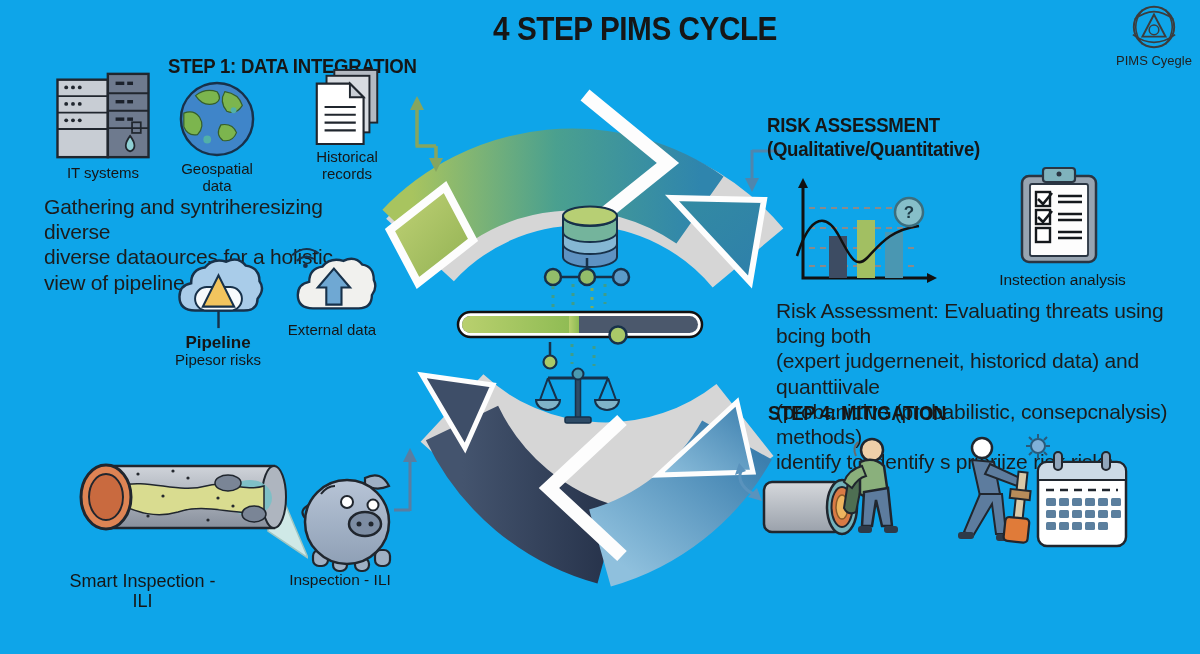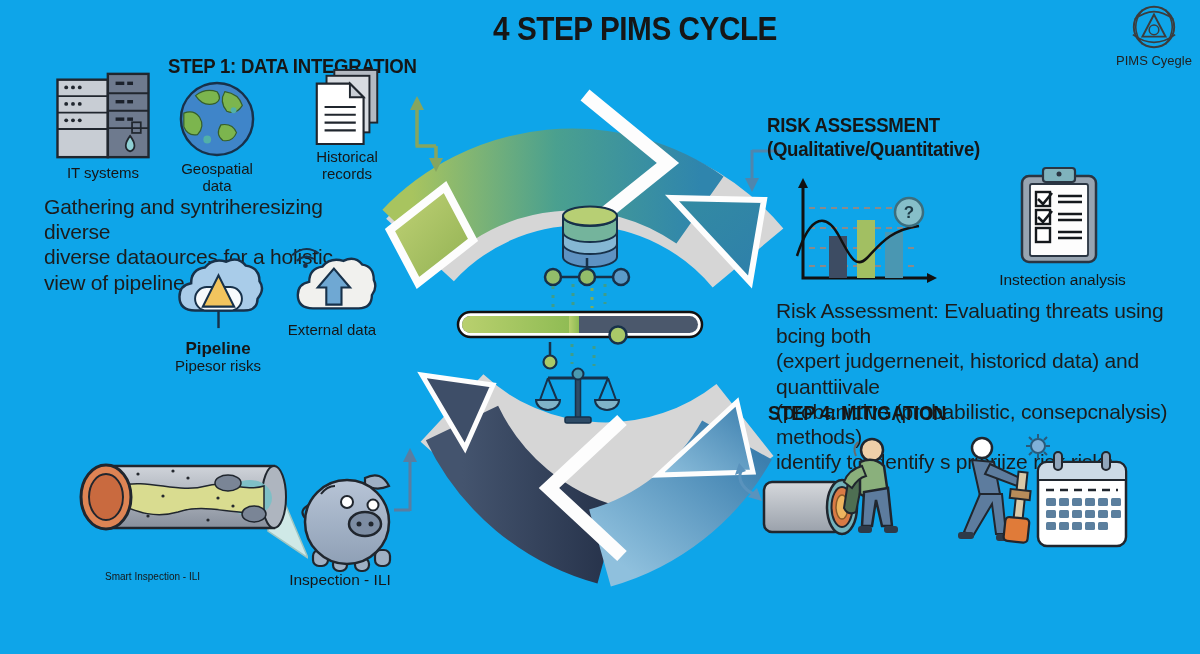--- a/index.html
+++ b/index.html
@@ -7,21 +7,21 @@
          font-family:"Liberation Sans",sans-serif;color:#161616;}
   .abs{position:absolute;}
   .pre{white-space:pre-line;}
   .title{left:35px;top:10px;width:1200px;text-align:center;font-size:33px;font-weight:bold;
          letter-spacing:-0.5px;transform:scaleX(.9);transform-origin:center top;}
   .h-section{font-weight:bold;font-size:20px;letter-spacing:-0.3px;line-height:1.18;
              transform:scaleX(.93);transform-origin:left top;}
   .para{font-size:21px;line-height:1.2;letter-spacing:-0.2px;color:#1c1c1c;}
   .icon-item{position:absolute;display:flex;flex-direction:column;align-items:center;}
   .icon-label{font-size:15px;text-align:center;line-height:1.12;margin-top:3px;}
-  .icon-label-bold{font-size:17px;font-weight:bold;line-height:1.05;margin-top:8px;}
+  .icon-label-bold{font-size:17px;font-weight:bold;line-height:1.05;margin-top:2px;}
   .logo-box{left:1108px;top:2px;width:92px;text-align:center;}
   .logo-label{font-size:13px;color:#222;margin-top:1px;}
   svg{display:block;}
   .z1{z-index:1;}
 </style>
 </head>
 <body>
 
 <div id="stage">
 
@@ -328,21 +328,21 @@
     </g>
     <circle cx="52" cy="54" r="42" fill="url(#gPig)" stroke="#20262e" stroke-width="2.5"></circle>
     <circle cx="52" cy="34" r="6" fill="#ffffff" stroke="#20262e" stroke-width="2"></circle>
     <circle cx="78" cy="37" r="5.5" fill="#ffffff" stroke="#20262e" stroke-width="2"></circle>
     <ellipse cx="70" cy="56" rx="16" ry="12" fill="#7d8da3" stroke="#20262e" stroke-width="2.5"></ellipse>
     <circle cx="64" cy="56" r="2.5" fill="#20262e"></circle>
     <circle cx="76" cy="56" r="2.5" fill="#20262e"></circle>
     <path d="M 26 26 q 6 -8 14 -8" fill="none" stroke="#20262e" stroke-width="2"></path>
   </svg>
 
-  <div class="abs icon-label z1" style="left:70px;top:568px;width:165px;font-size:10px;">Smart Inspection - ILI</div>
+  <div class="abs icon-label z1" style="left:60px;top:568px;width:165px;font-size:18px;">Smart Inspection - ILI</div>
   <div class="abs icon-label z1" style="left:280px;top:568px;width:120px;font-size:15.5px;">Inspection - ILI</div>
 
   <div class="abs h-section z1" style="left:768px;top:402px;">STEP 4: MITIGATION</div>
 
   <svg class="abs z1" style="left:756px;top:430px;" width="150" height="122" viewBox="0 0 150 122">
     <defs>
       <linearGradient id="gPipe2" x1="0" y1="0" x2="0" y2="1">
         <stop offset="0" stop-color="#d5d8dc"></stop>
           <stop offset="1" stop-color="#9aa1ab"></stop>
       </linearGradient>

